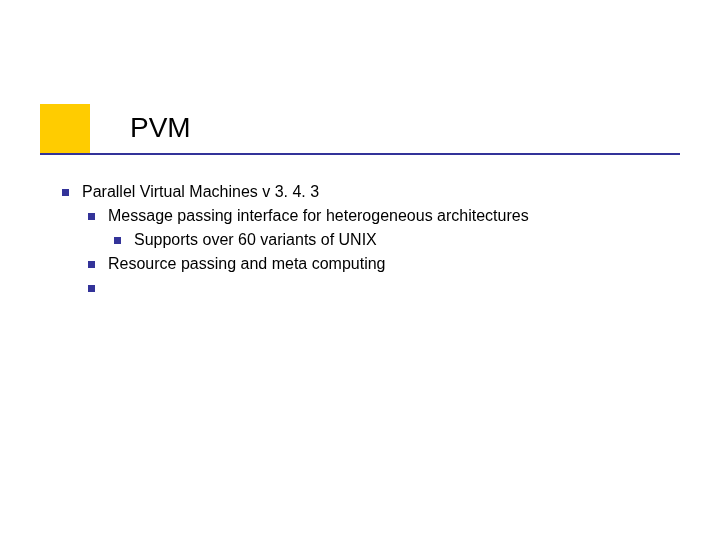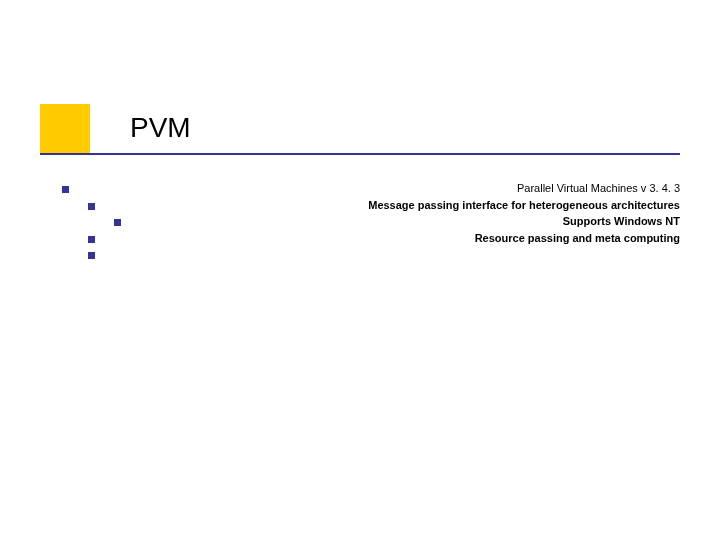--- a/index.html
+++ b/index.html
@@ -41,44 +41,43 @@
     left: 130px;
     font-size: 28px;
     font-weight: 400;
     color: #000000;
   }
   .body {
     position: absolute;
     top: 180px;
     left: 56px;
     right: 40px;
-    font-size: 11px;
+    font-size: 16px;
     line-height: 1.5;
-    text-align: right;
   }
   ul {
     list-style: none;
     margin: 0;
     padding: 0;
   }
   li {
     position: relative;
     padding-left: 26px;
     margin: 0;
   }
   .bullet {
     position: absolute;
     left: 6px;
     top: 0.55em;
     width: 7px;
     height: 7px;
     background: #333399;
   }
   
-  ul ul > li { padding-left: 26px; font-weight: bold; }
+  ul ul > li { padding-left: 26px; }
   ul ul .bullet { left: 6px; }
 </style>
 </head>
 <body>
 
 <div class="slide">
 
   <div class="deco-square"></div>
   <div class="hr-line"></div>
 
@@ -89,21 +88,21 @@
       <li>
         <span class="bullet"></span>
         <span>Parallel Virtual Machines v 3. 4. 3</span>
         <ul>
           <li>
             <span class="bullet"></span>
             <span>Message passing interface for heterogeneous architectures</span>
             <ul>
               <li>
                 <span class="bullet"></span>
-                <span>Supports Windows NT</span>
+                <span>Supports over 60 variants of UNIX</span>
               </li>
             </ul>
           </li>
           <li>
             <span class="bullet"></span>
             <span>Resource passing and meta computing</span>
           </li>
           <li>
             <span class="bullet"></span>
           </li>

